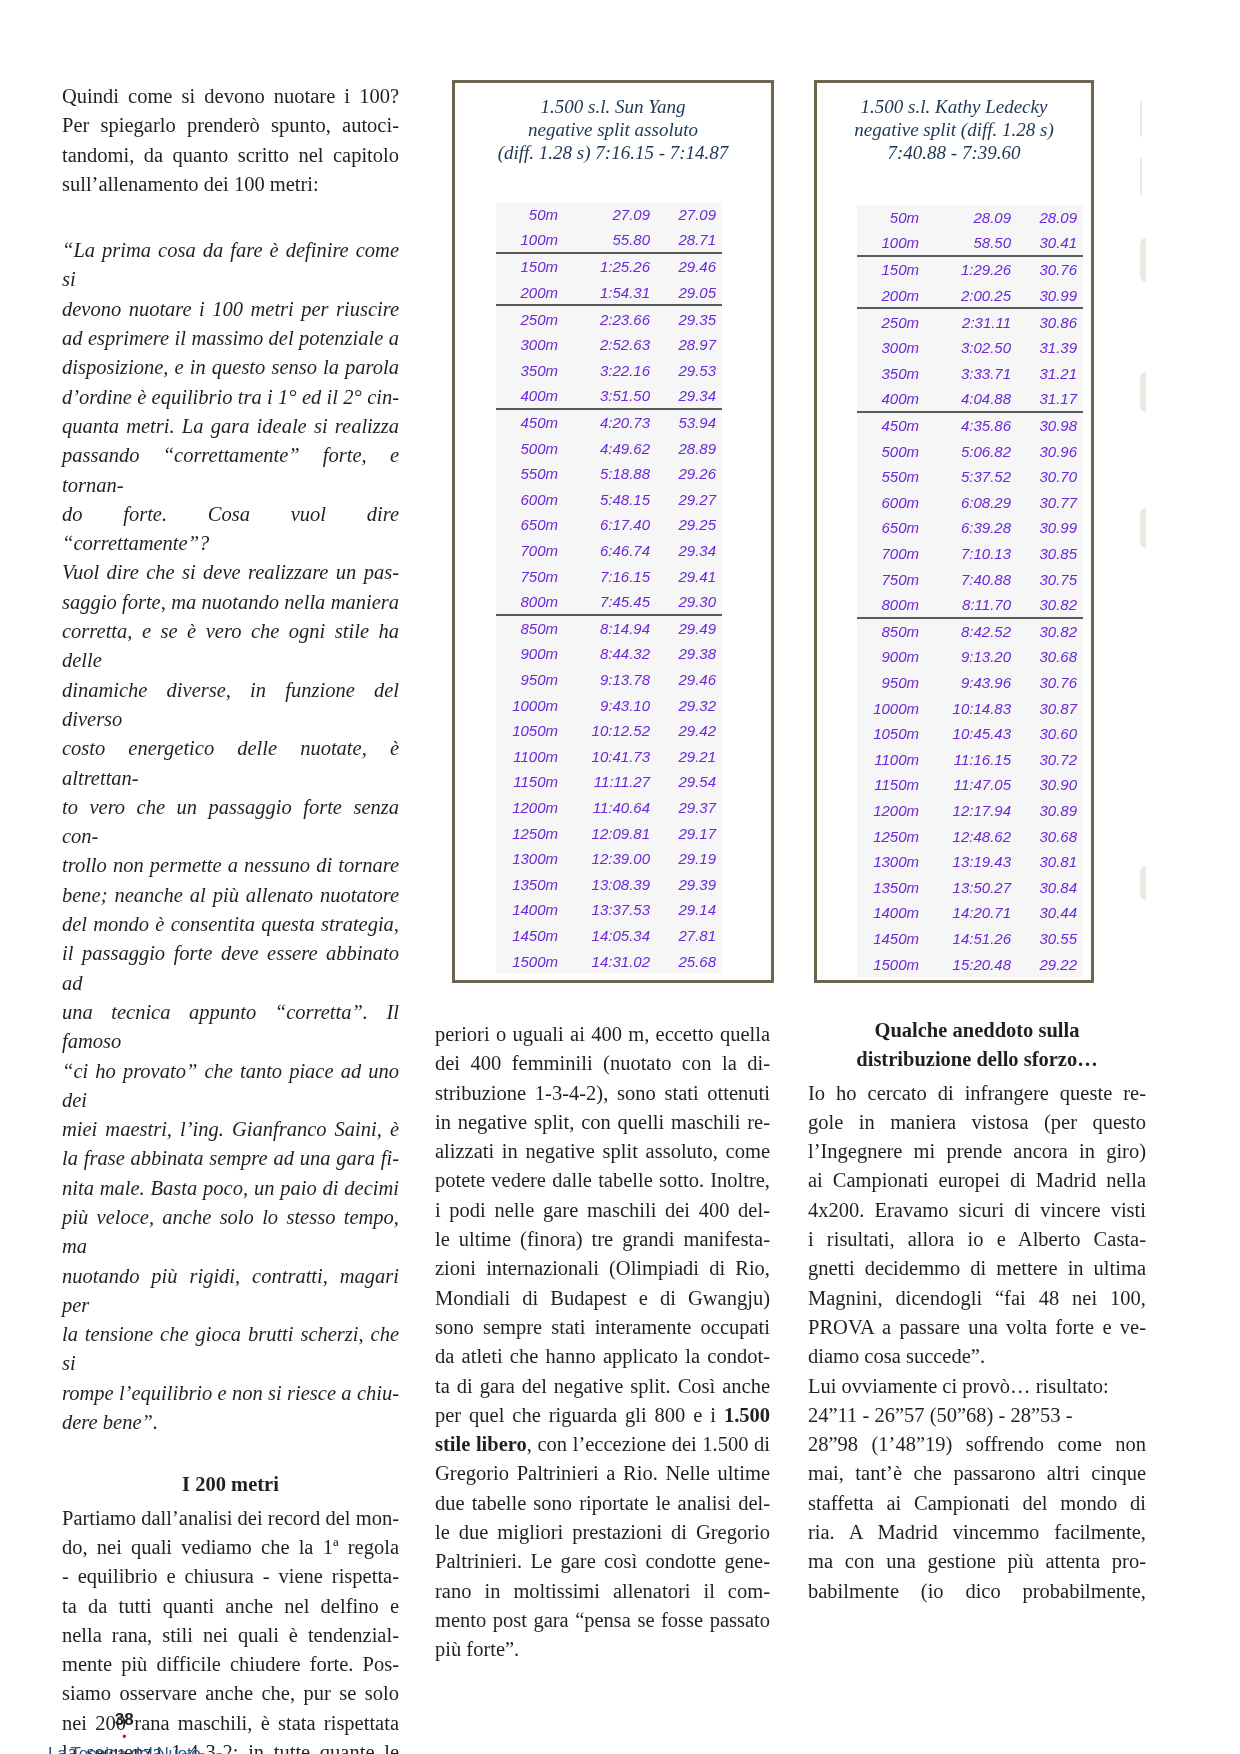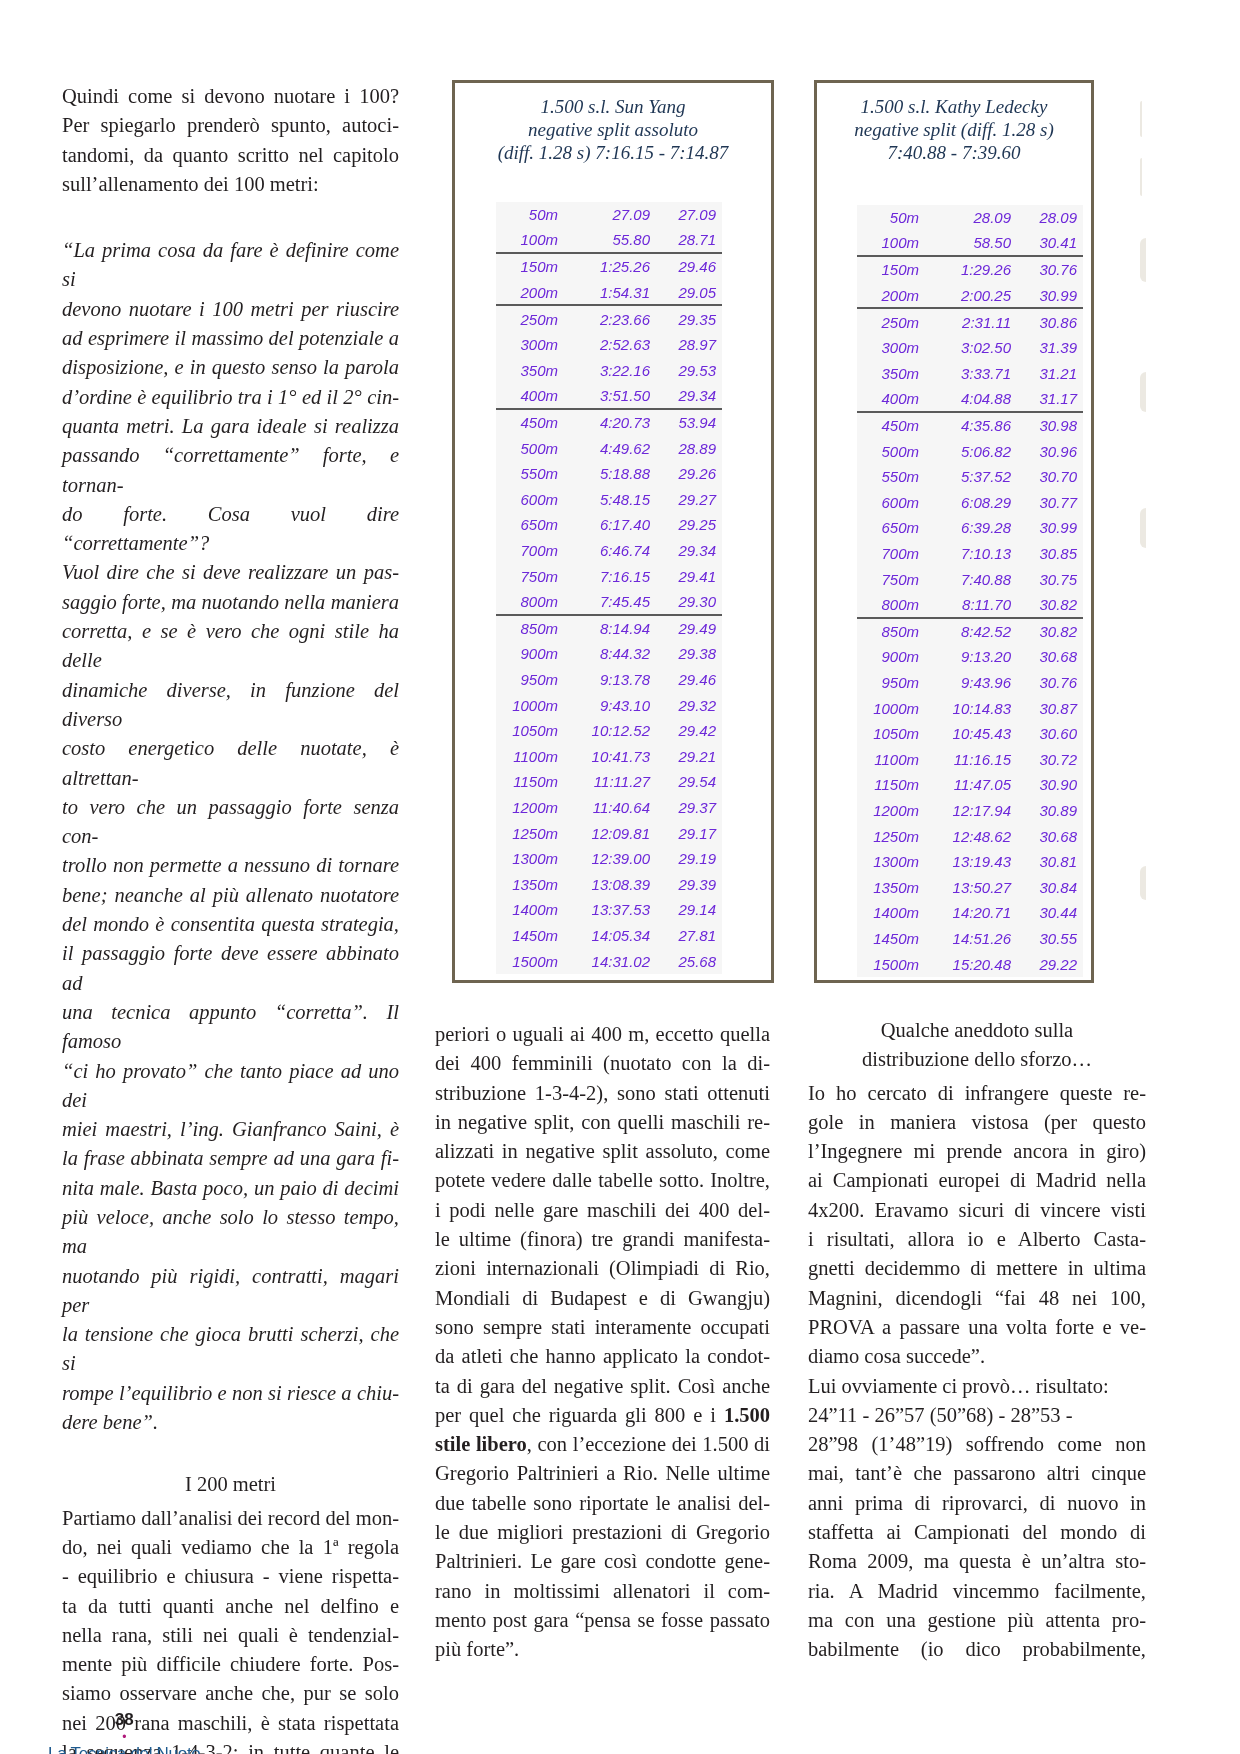--- a/index.html
+++ b/index.html
@@ -16,21 +16,21 @@
     hyphens: manual;
   }
   .col-text p { margin: 4px; }
   .col-text .line { display: block; text-align: justify; text-align-last: justify; }
   .col-text .line.last { text-align-last: left; }
   .col-left { left: 58px; top: 78px; width: 345px; }
   .col-mid { left: 431px; top: 1016px; width: 343px; }
   .col-right { left: 804px; top: 1016px; width: 346px; }
   .italic { font-style: italic; }
   .heading {
-    font-weight: normal; text-align: center; text-align-last: center;
+    font-weight: bold; text-align: center; text-align-last: center;
     display: block;
   }
   .gap { height: 29px; }
   b { font-weight: bold; }
 
   .table-box {
     position: absolute;
     border: 3px solid #6e6450;
     background: #ffffff;
     box-sizing: border-box;
@@ -488,23 +488,21 @@
       <span class="line">4x200. Eravamo sicuri di vincere visti</span>
       <span class="line">i risultati, allora io e Alberto Casta-</span>
       <span class="line">gnetti decidemmo di mettere in ultima</span>
       <span class="line">Magnini, dicendogli “fai 48 nei 100,</span>
       <span class="line">PROVA a passare una volta forte e ve-</span>
       <span class="line last">diamo cosa succede”.</span>
       <span class="line last">Lui ovviamente ci provò… risultato:</span>
       <span class="line last">24”11 - 26”57 (50”68) - 28”53 -</span>
       <span class="line">28”98 (1’48”19) soffrendo come non</span>
       <span class="line">mai, tant’è che passarono altri cinque</span>
-      <span class="line">anni prima di riprovarci, di nuovo in</span>
       <span class="line">staffetta ai Campionati del mondo di</span>
-      <span class="line">Roma 2009, ma questa è un’altra sto-</span>
       <span class="line">ria.  A Madrid vincemmo facilmente,</span>
       <span class="line">ma con una gestione più attenta pro-</span>
       <span class="line">babilmente (io dico probabilmente,</span>
     </p>
 </div>
 
 <div class="footer">
   <span class="page-num">38</span>
   <span class="footer-dot">•</span>
   <span class="footer-title">La Tecnica del Nuoto</span>

